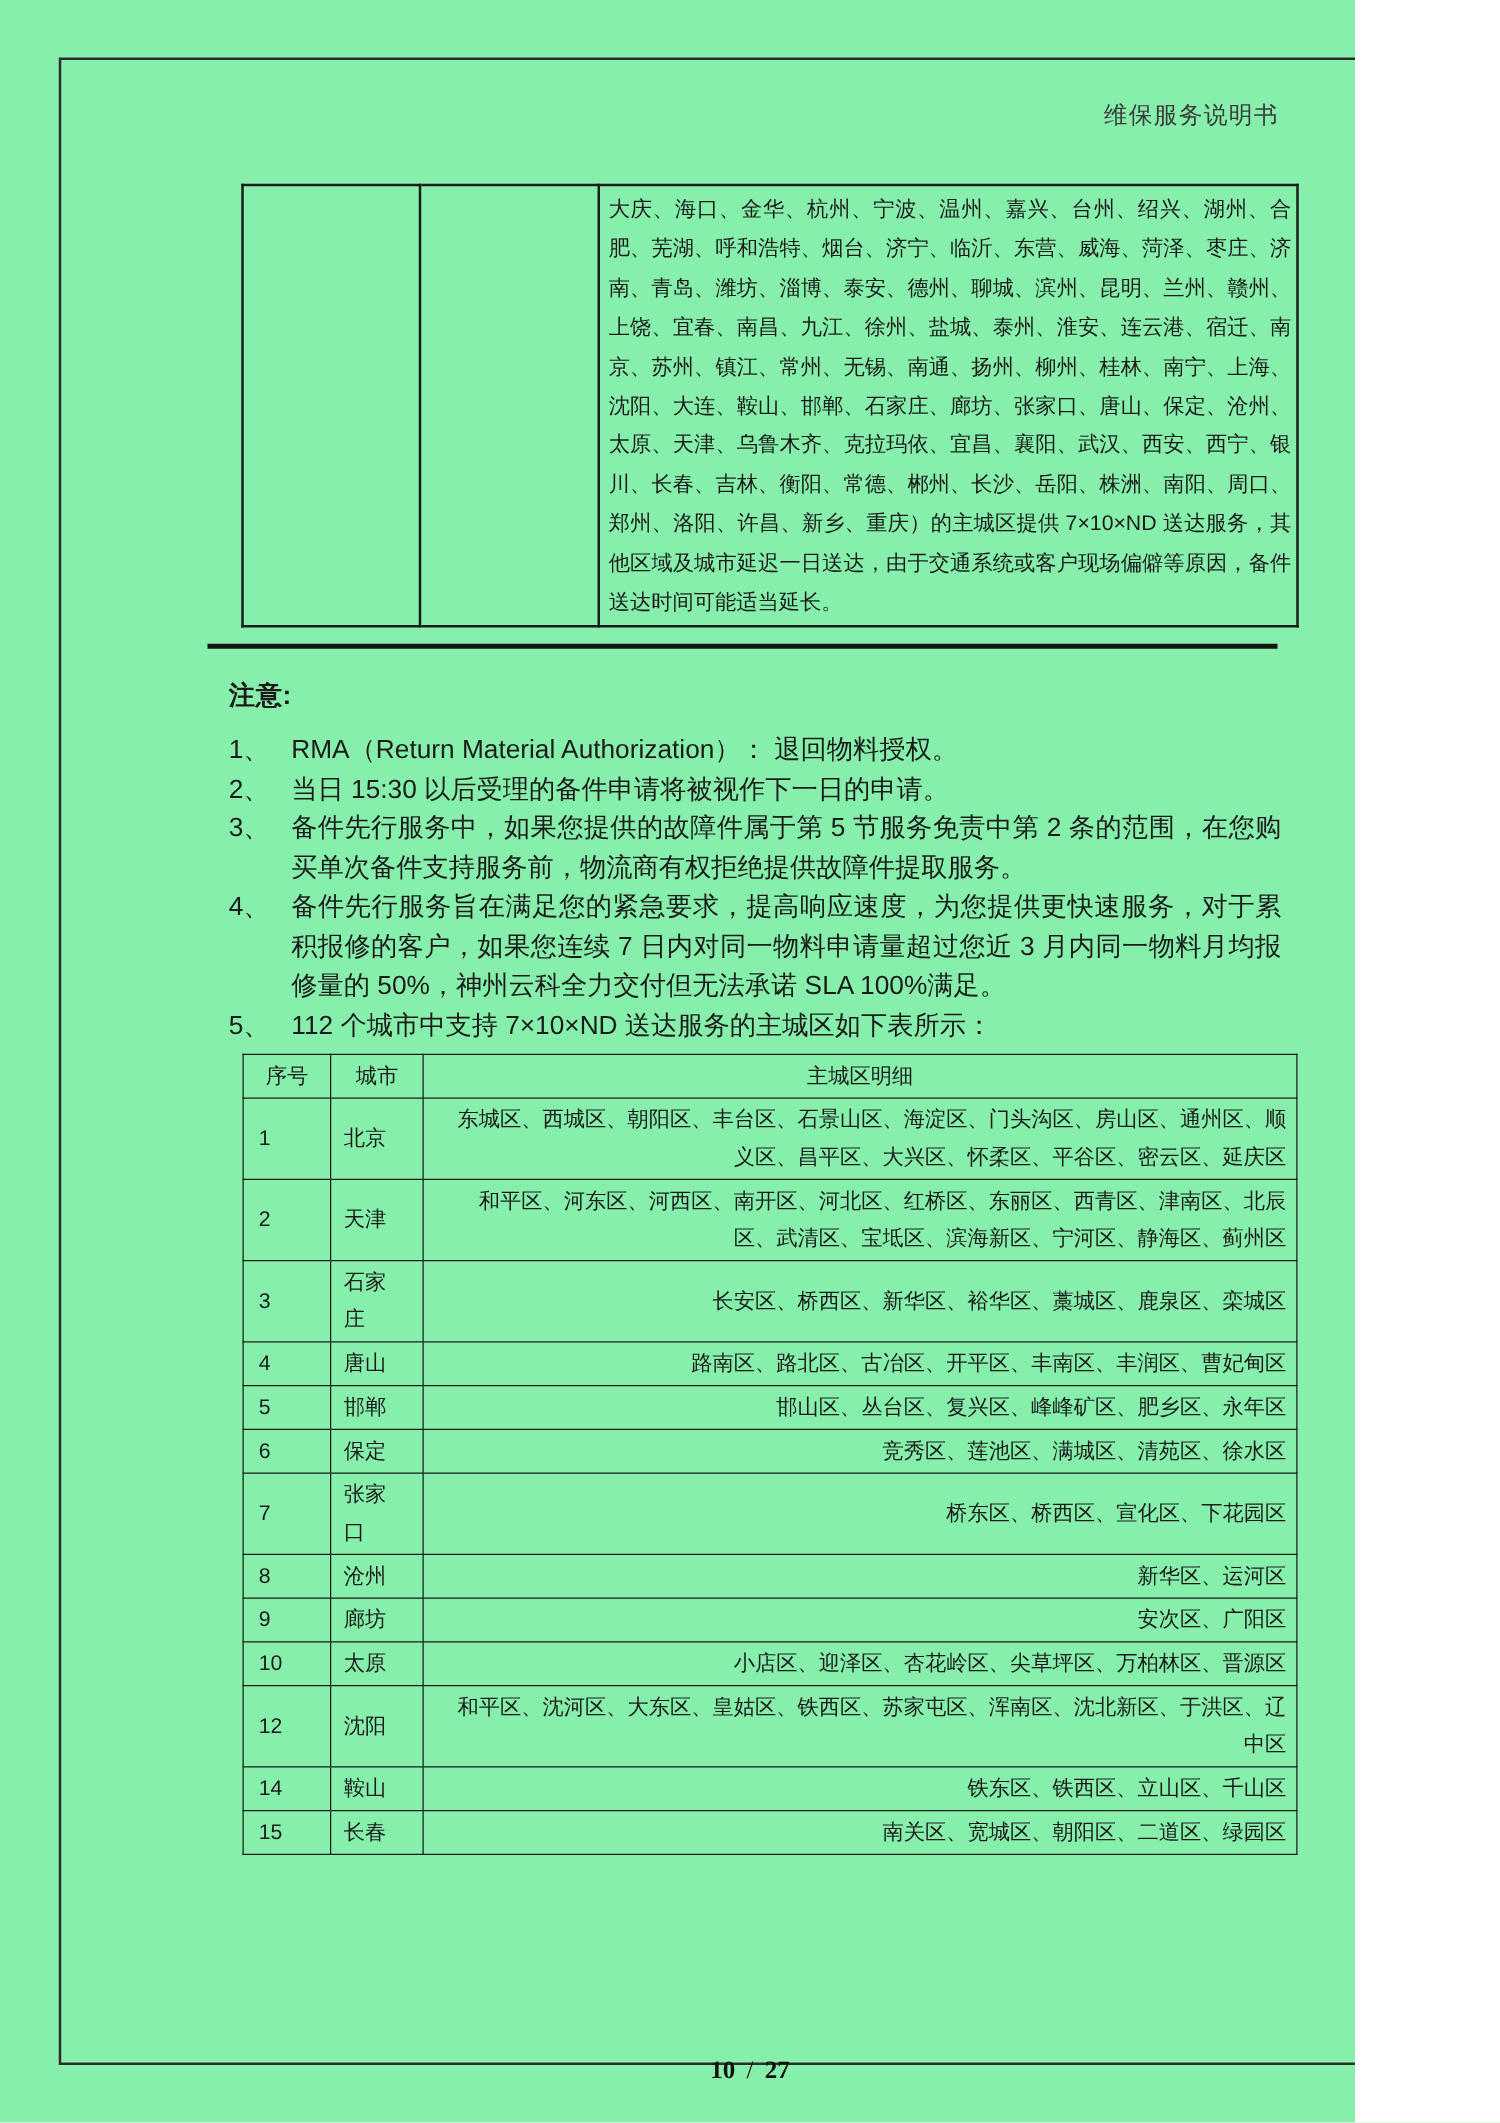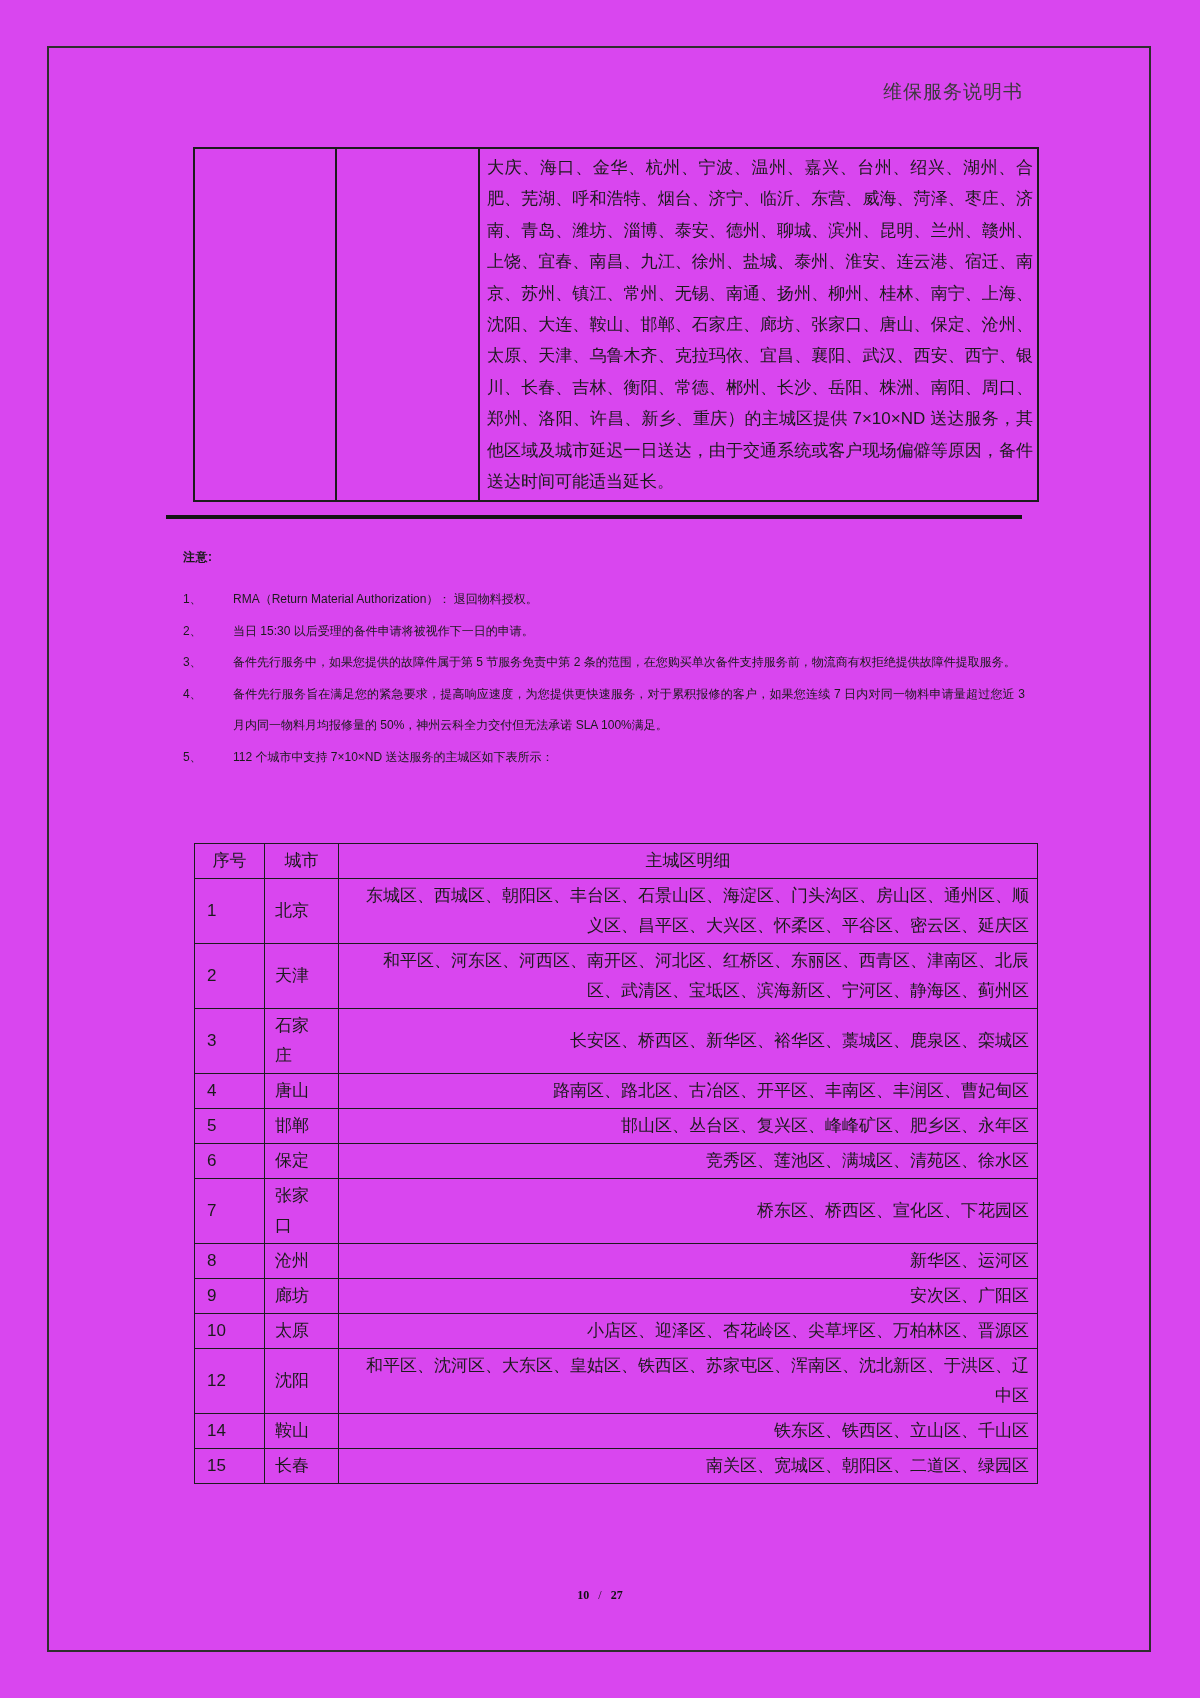--- a/index.html
+++ b/index.html
@@ -1,20 +1,20 @@
 <!DOCTYPE html>
 <html><head>
 <meta charset="utf-8">
 <style>
   html,body{margin:0;padding:0;background:#ffffff;}
   .page{
     position:relative;
-    width:1200px;
+    width:1084px;
     height:1698px;
-    background:#d946ef;
+    background:#86efac;
     font-family:"Liberation Sans","DejaVu Sans",sans-serif;
     color:#1d1d1d;
     overflow:hidden;
   }
   .page-border{
     position:absolute;
     left:47px; top:46px;
     width:1104px; height:1606px;
     border:2px solid #2e2e2e;
     box-sizing:border-box;
@@ -55,21 +55,21 @@
     position:absolute;
     left:166px; top:515px;
     width:856px; height:4px;
     background:#141414;
   }
   
   .notes{
     position:absolute;
     left:183px; top:545px;
     width:842px;
-    font-size:12px;
+    font-size:21px;
     color:#1b1b1b;
   }
   .notes-heading{
     font-weight:bold;
     line-height:24px;
     margin-bottom:15px;
     letter-spacing:0.5px;
   }
   .note-item{
     display:flex;
@@ -114,25 +114,25 @@
     padding-right:22px;
   }
   .city-table td.c-districts{
     text-align:right;
     padding-left:12px;
     padding-right:8px;
   }
   
   .footer{
     position:absolute;
-    top:1588px; left:0;
+    top:1645px; left:0;
     width:1200px;
     text-align:center;
     font-family:"Liberation Serif","DejaVu Serif",serif;
-    font-size:12px;
+    font-size:20px;
     color:#111;
   }
   .pg-b{font-weight:bold;}
   .pg-s{font-weight:normal;margin:0 9px;}
 </style>
 </head>
 <body>
 
 <div class="page">
   <div class="page-border"></div>

